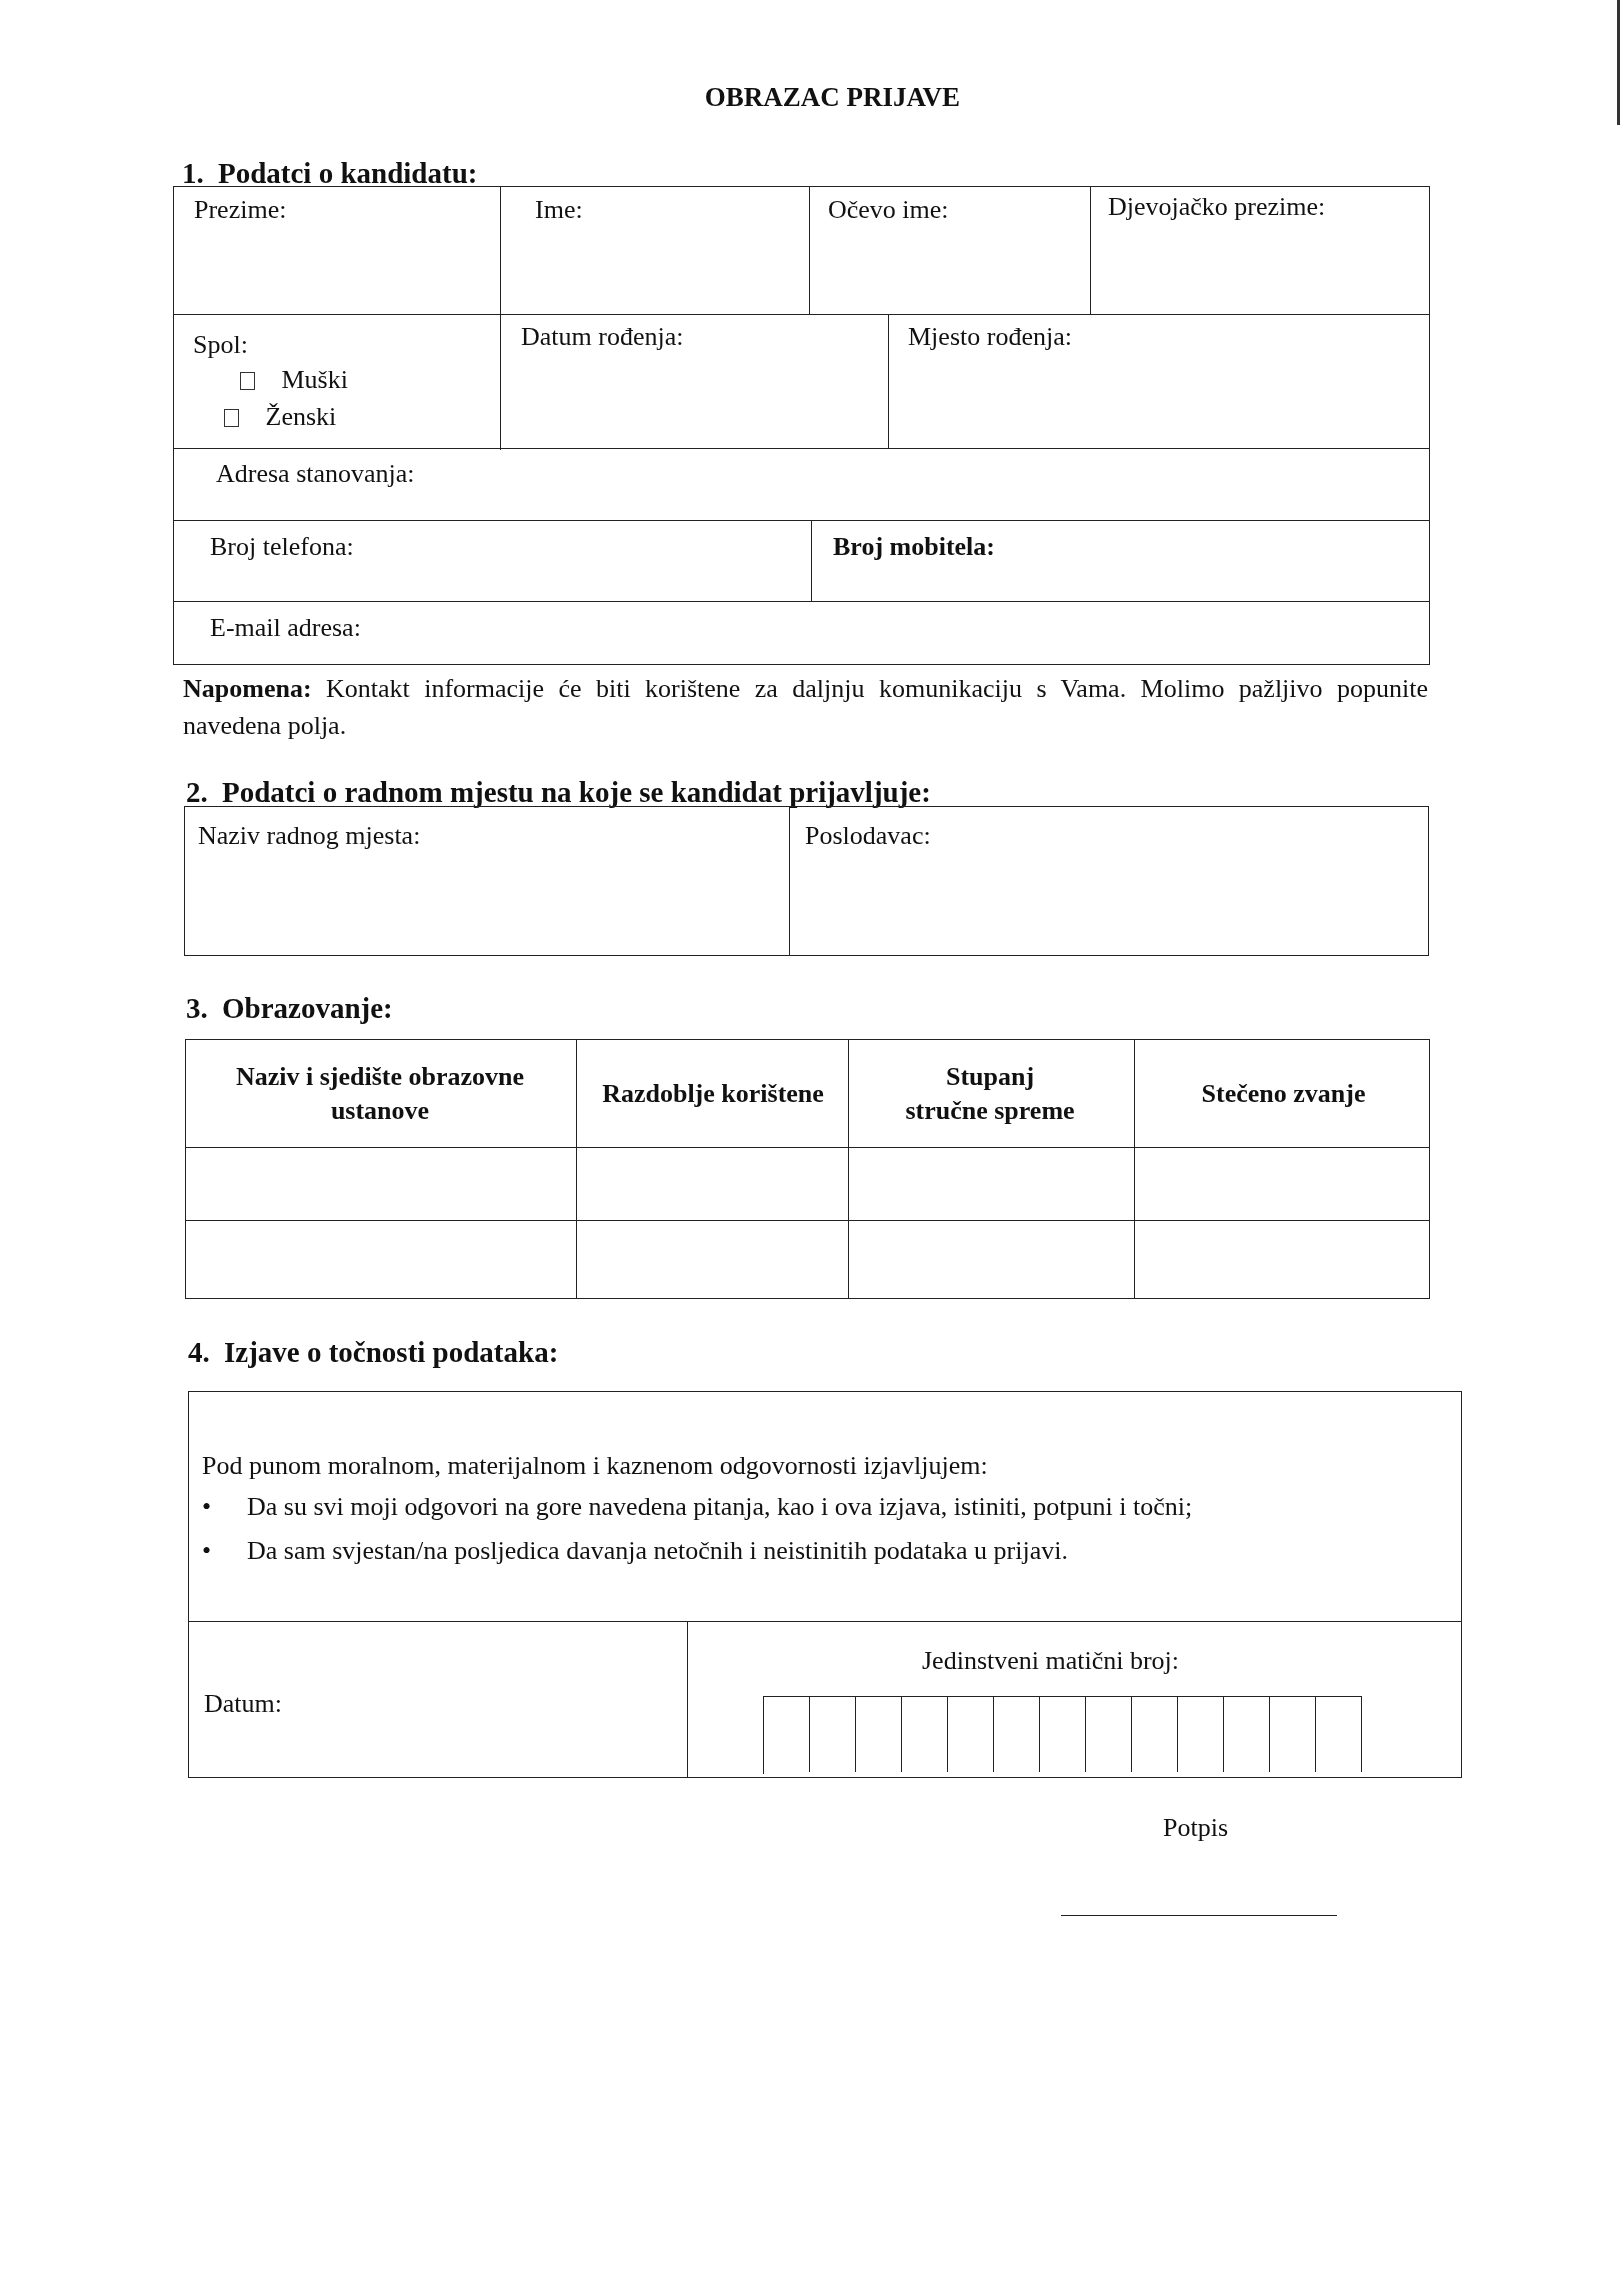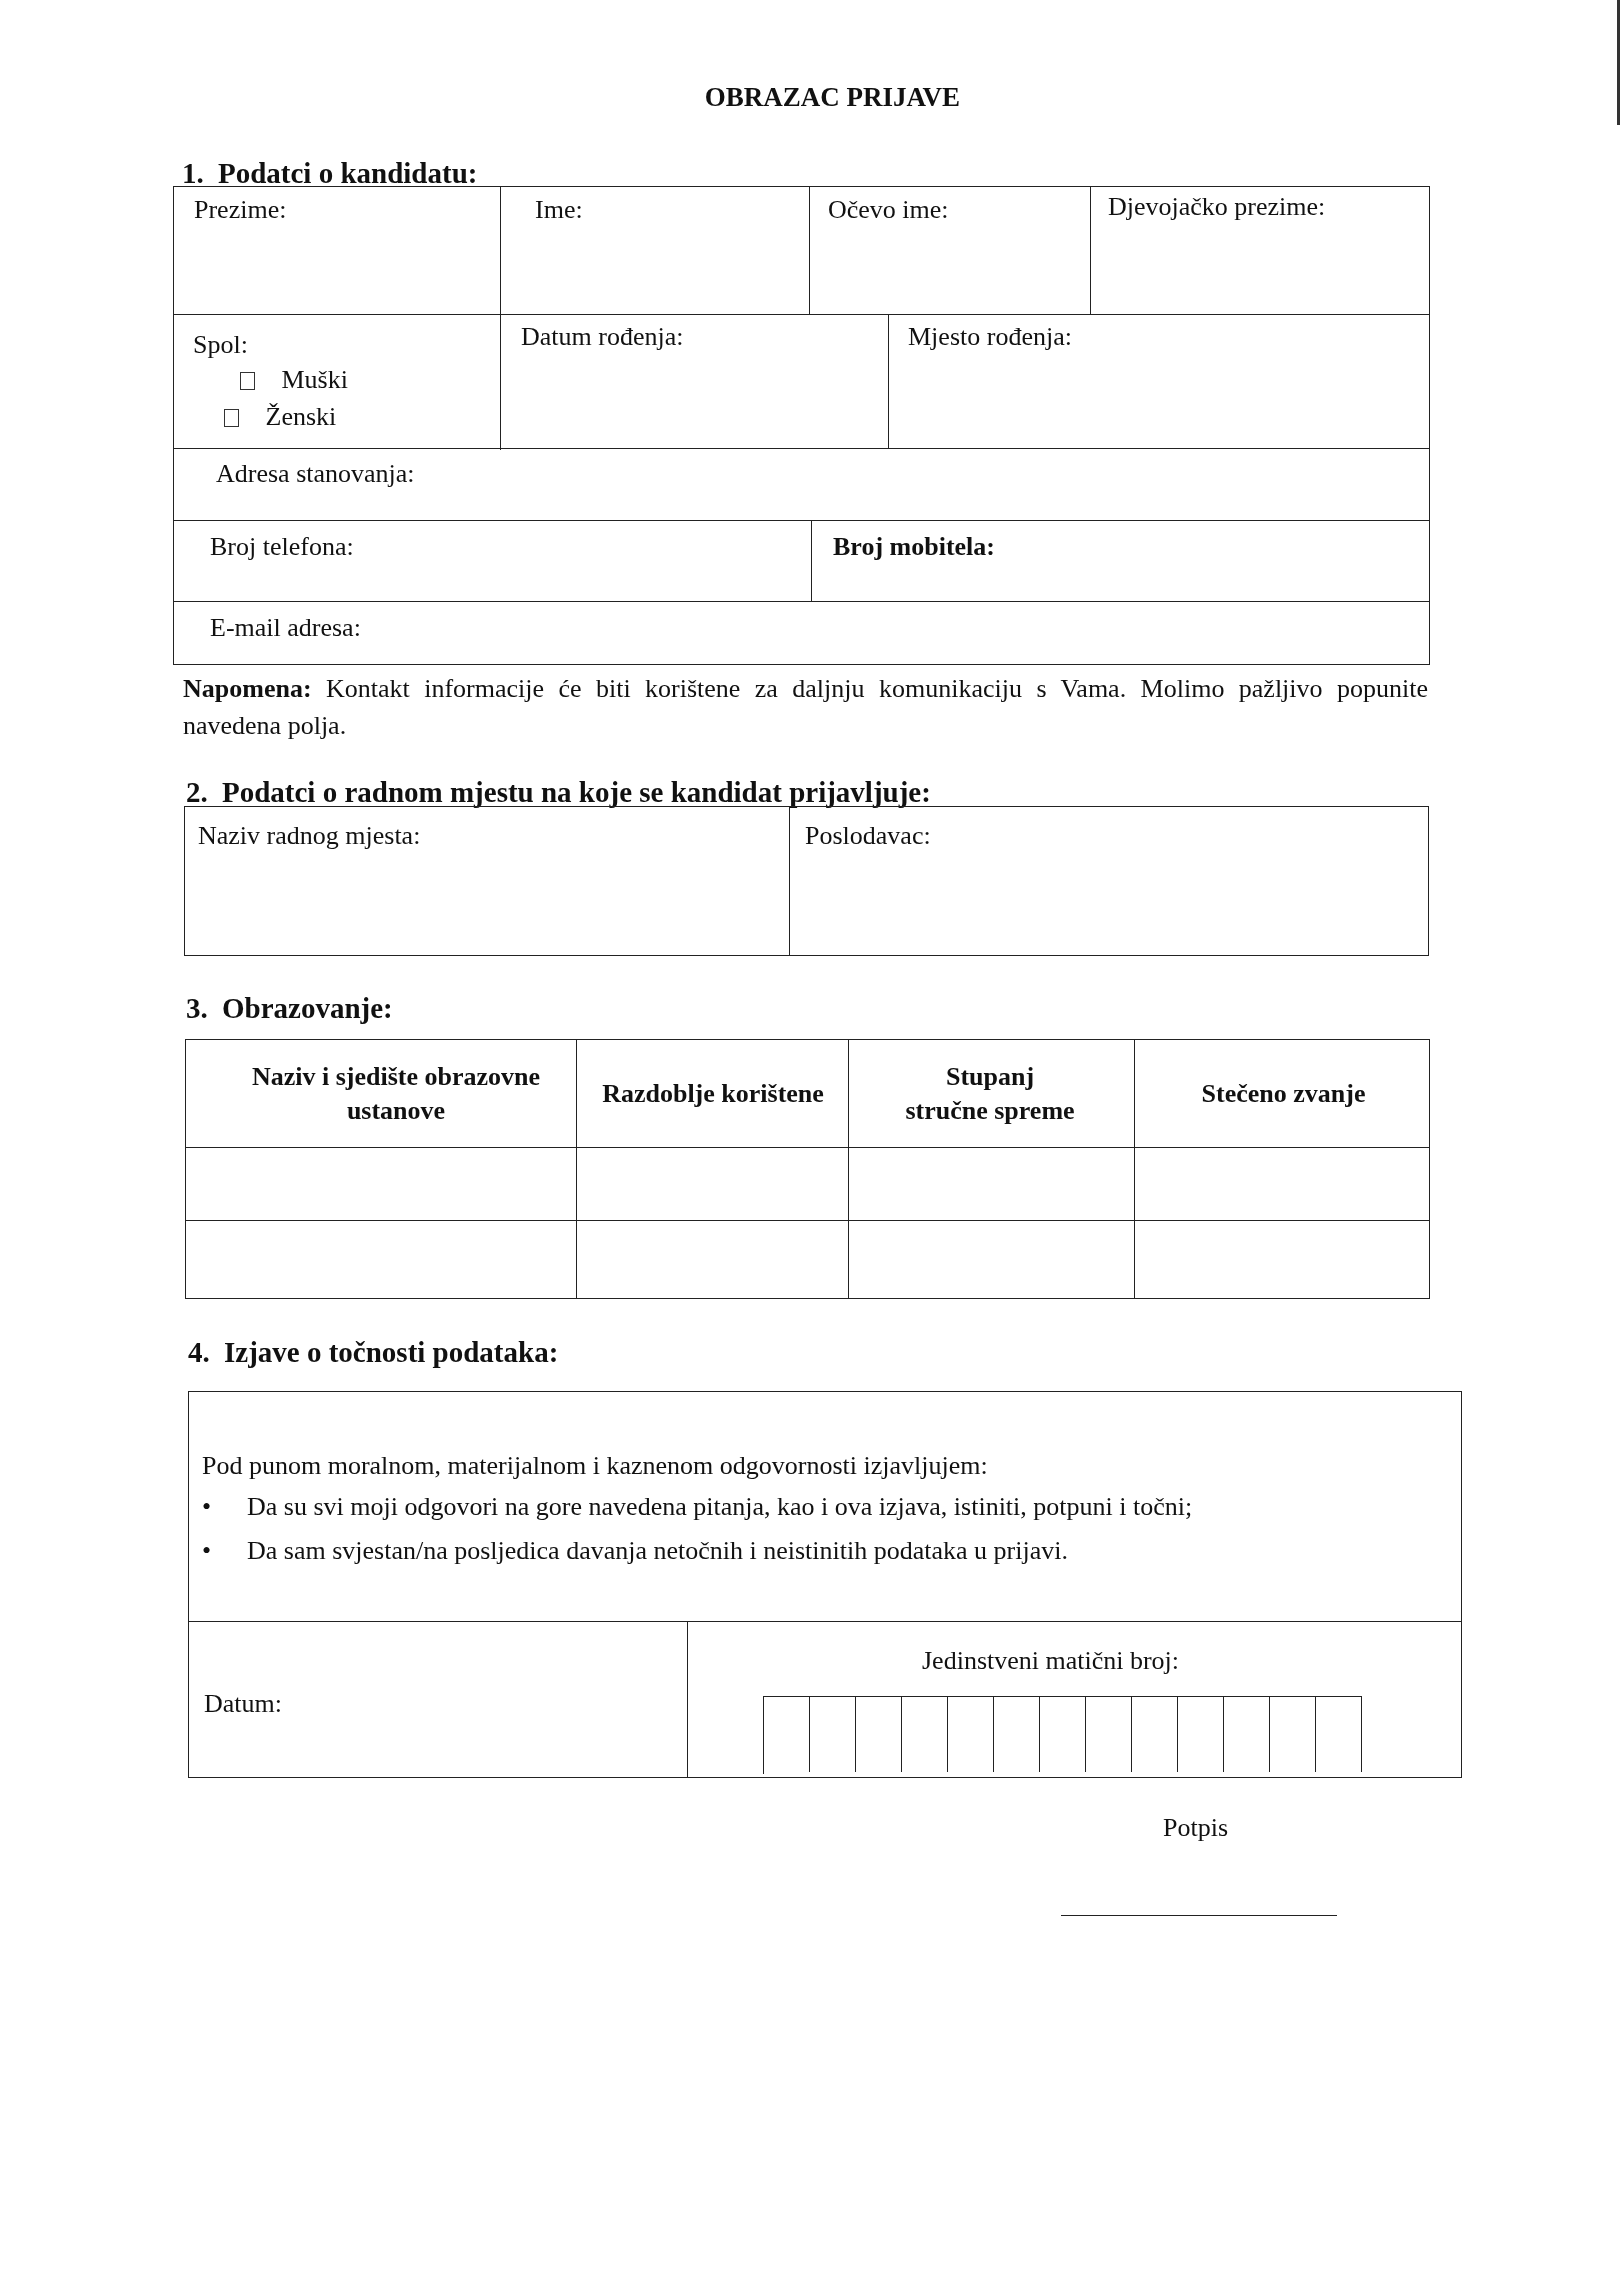--- a/index.html
+++ b/index.html
@@ -80,21 +80,21 @@
 
 <div class="abs sec" style="left:186px;top:992px;">
   <span class="num">3.</span><span>Obrazovanje:</span>
 </div>
 <div class="abs box" style="left:185px;top:1039px;width:1245px;height:260px;"></div>
 <div class="vl" style="left:576px;top:1039px;height:260px;"></div>
 <div class="vl" style="left:848px;top:1039px;height:260px;"></div>
 <div class="vl" style="left:1134px;top:1039px;height:260px;"></div>
 <div class="hl" style="left:185px;top:1147px;width:1245px;"></div>
 <div class="hl" style="left:185px;top:1220px;width:1245px;"></div>
-<div class="abs th" style="left:185px;top:1041px;width:390px;height:106px;padding-left:16px;">Naziv i sjedište obrazovne ustanove</div>
+<div class="abs th" style="left:185px;top:1041px;width:390px;height:106px;">Naziv i sjedište obrazovne ustanove</div>
 <div class="abs th" style="left:578px;top:1041px;width:270px;height:106px;">Razdoblje korištene</div>
 <div class="abs th" style="left:905px;top:1041px;width:170px;height:106px;">Stupanj stručne spreme</div>
 <div class="abs th" style="left:1136px;top:1041px;width:295px;height:106px;">Stečeno zvanje</div>
 <div class="abs" style="left:185px;top:1149px;width:1245px;height:71px;"></div>
 <div class="abs" style="left:185px;top:1222px;width:1245px;height:77px;"></div>
 
 <div class="abs sec" style="left:188px;top:1336px;">
   <span class="num">4.</span><span>Izjave o točnosti podataka:</span>
 </div>
 <div class="abs box" style="left:188px;top:1391px;width:1274px;height:387px;"></div>

